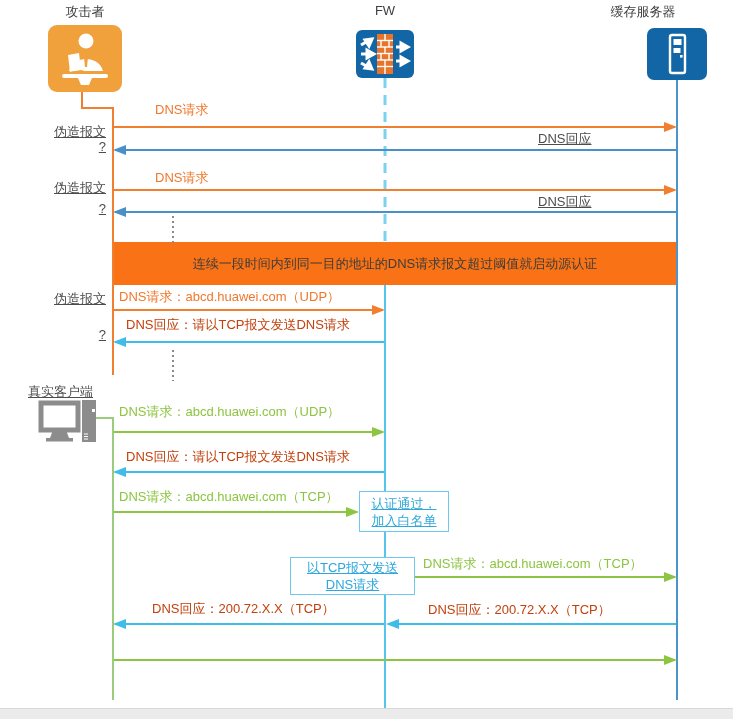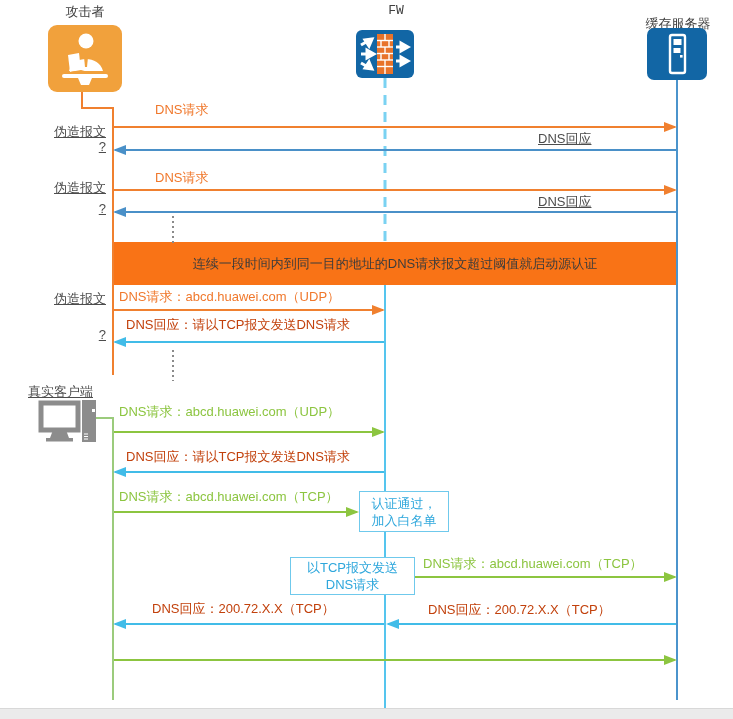--- a/index.html
+++ b/index.html
@@ -24,37 +24,37 @@
   .banner{
     position:absolute;left:113px;top:242px;width:564px;height:43px;
     background:#f97316;color:#3c3c3c;
     display:flex;align-items:center;justify-content:center;
     z-index:2;white-space:nowrap;
   }
   .note-box{
     position:absolute;background:#ffffff;border:1.5px solid #6fc9ec;
     color:#2ea7dc;display:flex;flex-direction:column;
     align-items:center;justify-content:center;
-    line-height:17px;z-index:4;white-space:nowrap;
+    line-height:17px;z-index:4;white-space:nowrap;text-decoration:underline;
   }
   .icon{position:absolute;z-index:4;}
   .txt{z-index:5;}
   #bottom-bar{
     position:absolute;left:0;top:708px;width:733px;height:11px;
     background:#ebebeb;border-top:1px solid #d8d8d8;z-index:6;
   }
 </style>
 </head>
 <body>
 
 <div id="stage">
 
   <div class="hdr center" style="left:45px;width:80px;">攻击者</div>
-  <div class="hdr center" style="left:366px;width:60px;font-family:Liberation Mono, monospace;">FW</div>
-  <div class="hdr center" style="left:637px;width:82px;margin-top:12px;">缓存服务器</div>
+  <div class="hdr center" style="left:355px;width:60px;">FW</div>
+  <div class="hdr center" style="left:602px;width:82px;">缓存服务器</div>
 
   <svg class="icon" style="left:48px;top:25px;" width="74" height="67" viewBox="0 0 74 67">
     <rect x="0" y="0" width="74" height="67" rx="9" fill="#f1a13c"></rect>
     <circle cx="38" cy="16" r="7.5" fill="#ffffff"></circle>
     <path d="M21,46 C25,30 51,30 55,46 Z" fill="#ffffff"></path>
     <polygon points="36,32 40,32 39,42 37,42" fill="#f1a13c"></polygon>
     <polygon points="20,30 31,28 33,45 22,47" fill="#ffffff"></polygon>
     <polygon points="22,47 33,45 44,48 33,50" fill="#f1a13c"></polygon>
     <rect x="14" y="49" width="46" height="4" rx="2" fill="#ffffff"></rect>
     <polygon points="30,53 44,53 41,60 33,60" fill="#ffffff"></polygon>

